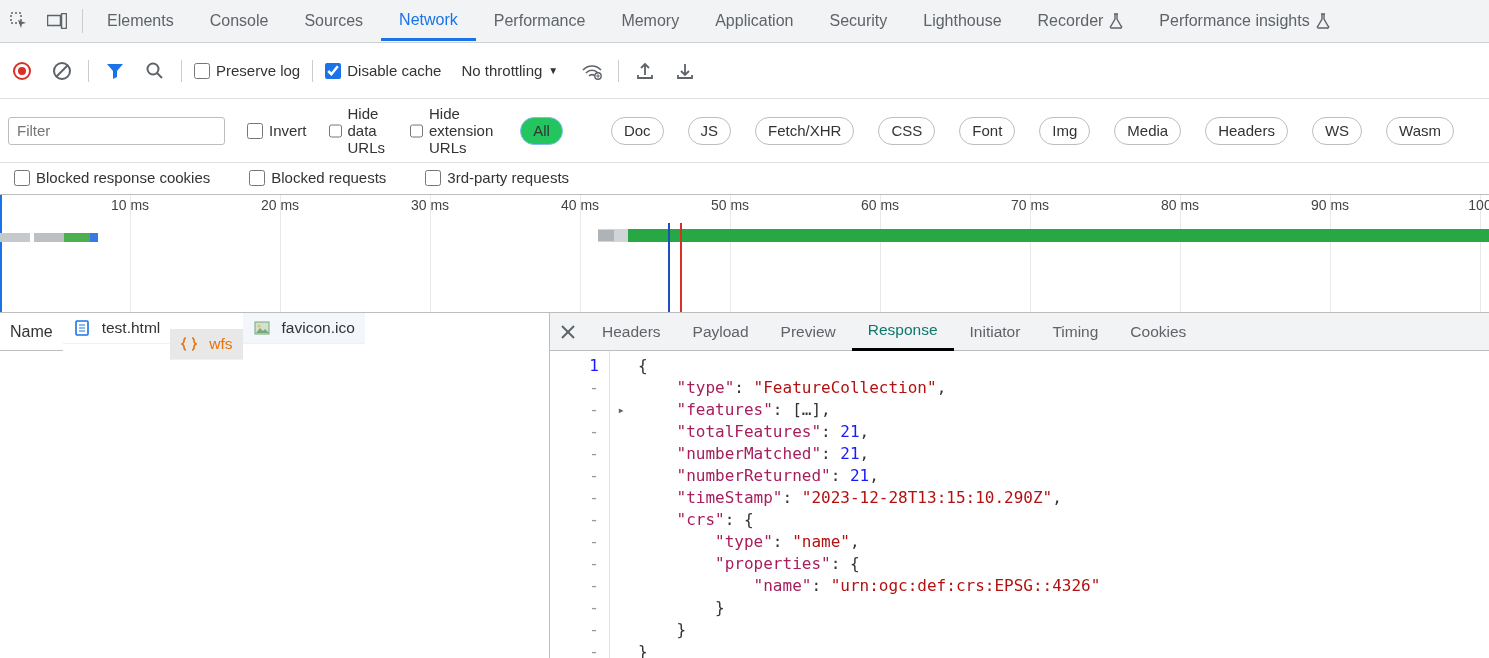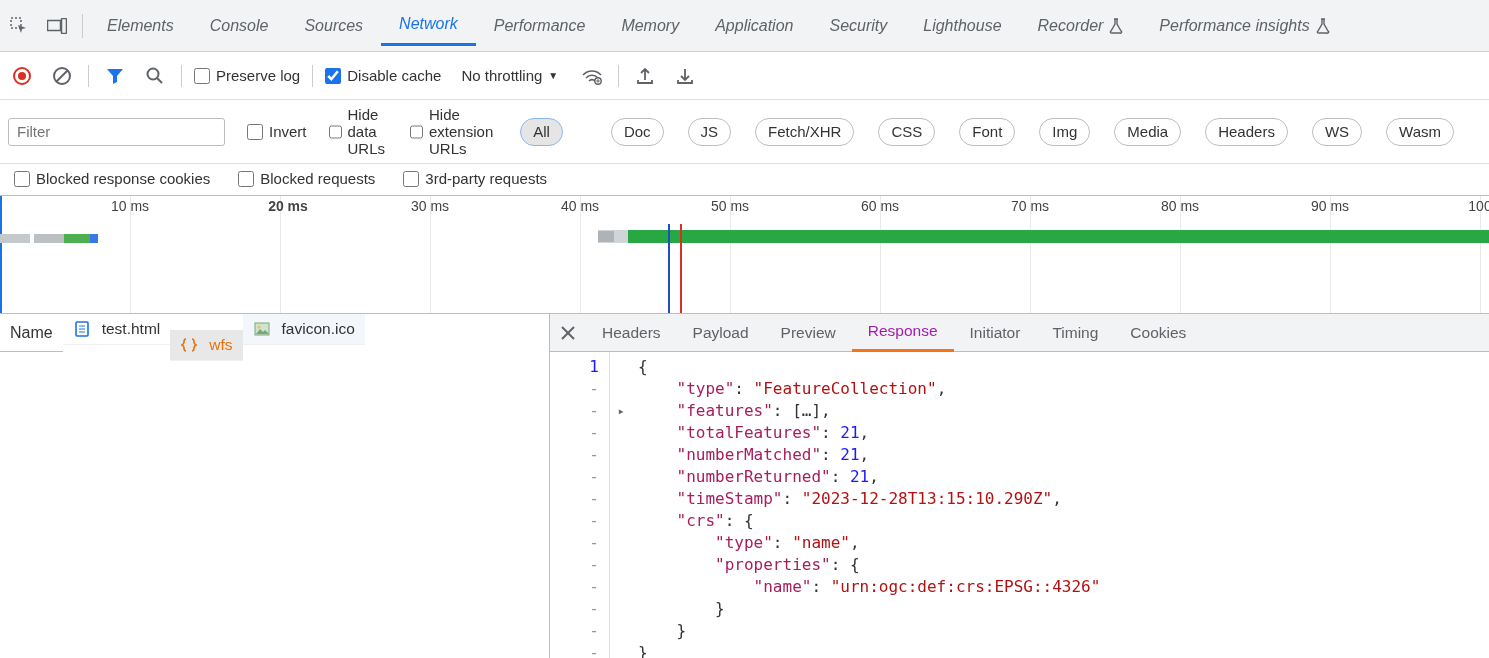--- a/index.html
+++ b/index.html
@@ -9,24 +9,23 @@
     color: #333;
     background: #fff;
     width: 1489px;
     height: 658px;
     overflow: hidden;
   }
   
   .top-tabs {
     display: flex;
     align-items: center;
-    height: 52px;
+    height: 43px;
     border-bottom: 1px solid #d0d0d0;
     background: #f1f3f4;
-    font-style: italic;
   }
   .top-tabs .tool-btn {
     width: 30px; height: 30px;
     display: flex; align-items: center; justify-content: center;
     margin: 0 4px;
     cursor: pointer;
   }
   .top-tabs .divider { width:1px; height:24px; background:#ccc; margin:0 6px; }
   .top-tabs .tab {
     padding: 0 18px;
@@ -41,21 +40,21 @@
     color: #1a73e8;
     border-bottom: 3px solid #1a73e8;
     height: 40px;
   }
   .flask { margin-left: 6px; }
 
   
   .toolbar2 {
     display: flex;
     align-items: center;
-    height: 48px;
+    height: 56px;
     border-bottom: 1px solid #e0e0e0;
     padding: 8px 8px;
     gap: 12px;
   }
   .icon-btn {
     width: 28px; height: 28px;
     display: flex; align-items:center; justify-content:center;
     cursor: pointer;
   }
   .vsep { width:1px; height:22px; background:#ccc; }
@@ -89,30 +88,30 @@
     height:28px;
     padding:0 12px;
     border:1px solid #bdbdbd;
     border-radius:14px;
     cursor:pointer;
     font-size:15px;
     color:#333;
     background:#fff;
     margin-left:2px;
   }
-  .pill.active { background:#e5e5e5; border-color:#8bb8f5; }
+  .pill.active { background:#22c55e; border-color:#8bb8f5; }
   .pill.sep-before { margin-left:0; }
   .pill-sep { width:1px; height:22px; background:#ccc; margin:0 2px; }
 
   
   .filter-row2 {
     display:flex; align-items:center;
     padding:6px 14px 8px;
     border-bottom:1px solid #bdbdbd;
-    gap: 28px;
+    gap: 39px;
   }
 
   
   .timeline {
     height: 118px;
     border-bottom:1px solid #bdbdbd;
     position: relative;
     overflow:hidden;
     background:#fff;
   }
@@ -181,21 +180,21 @@
     border-bottom:1px solid #bdbdbd;
     background:#f1f3f4;
   }
   .detail-tabs .close {
     width:36px; height:38px; display:flex; align-items:center; justify-content:center; cursor:pointer;
   }
   .detail-tabs .dtab {
     padding:0 16px; height:38px; display:flex; align-items:center;
     color:#5f6368; cursor:pointer; font-size:15.5px;
   }
-  .detail-tabs .dtab.active { color:#a21caf; border-bottom:3px solid #f97316; }
+  .detail-tabs .dtab.active { color:#0f766e; border-bottom:3px solid #000000; }
 
   .code-area {
     flex:1; display:flex; background:#fff;
     font-family: Consolas, Menlo, monospace; font-size:16px;
     overflow:auto;
   }
   .gutter {
     width:60px; text-align:right; color:#999;
     padding:4px 10px 0 0; border-right:1px solid #e0e0e0;
     user-select:none;
@@ -363,21 +362,21 @@
       <span>3rd-party requests</span>
     </label>
 </div>
 
 <div class="timeline">
   <div class="tl-leftblue"></div>
   <div id="tl-ticks">
       <div class="tl-gridline" style="left: 130px;"></div>
       <div class="tl-label" style="left: 130px;">10 ms</div>
       <div class="tl-gridline" style="left: 280px;"></div>
-      <div class="tl-label" style="left: 288px; font-weight: bold;">20 ms</div>
+      <div class="tl-label" style="left: 280px;">20 ms</div>
       <div class="tl-gridline" style="left: 430px;"></div>
       <div class="tl-label" style="left: 430px;">30 ms</div>
       <div class="tl-gridline" style="left: 580px;"></div>
       <div class="tl-label" style="left: 580px;">40 ms</div>
       <div class="tl-gridline" style="left: 730px;"></div>
       <div class="tl-label" style="left: 730px;">50 ms</div>
       <div class="tl-gridline" style="left: 880px;"></div>
       <div class="tl-label" style="left: 880px;">60 ms</div>
       <div class="tl-gridline" style="left: 1030px;"></div>
       <div class="tl-label" style="left: 1030px;">70 ms</div>

